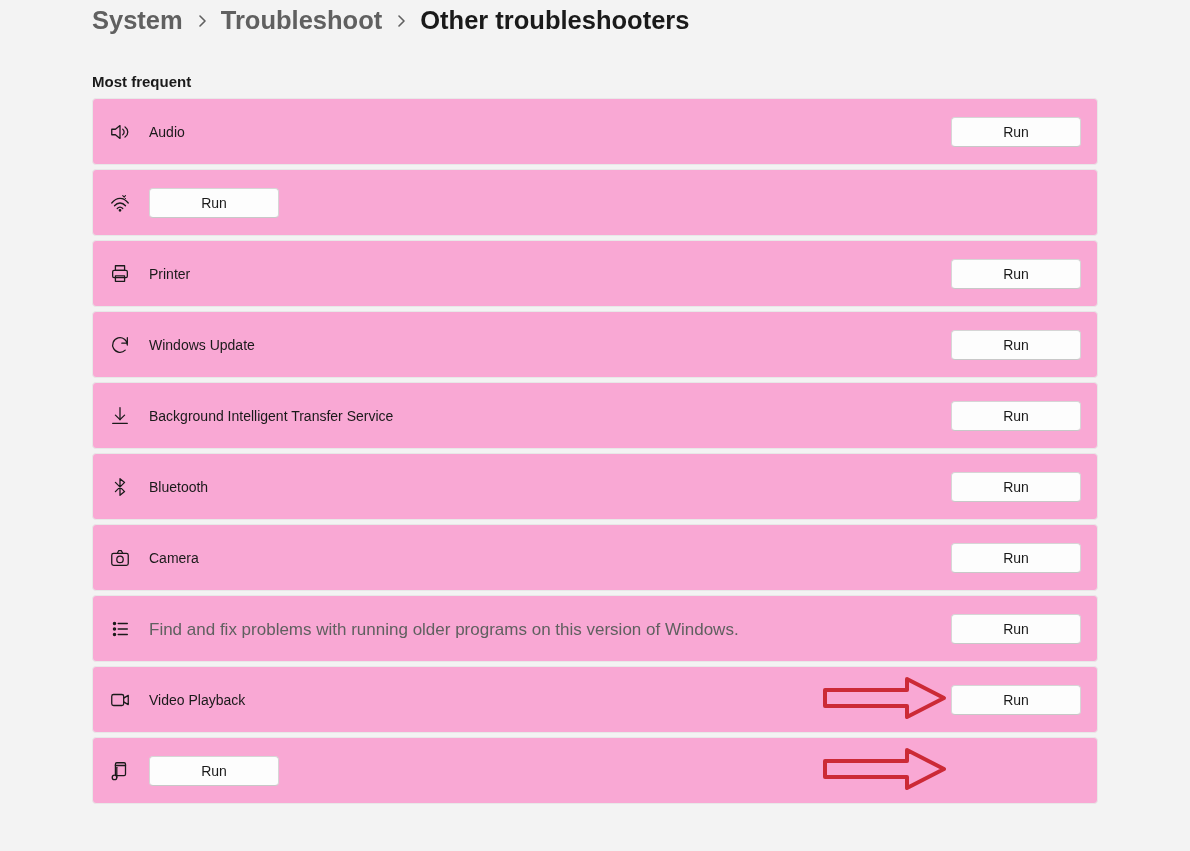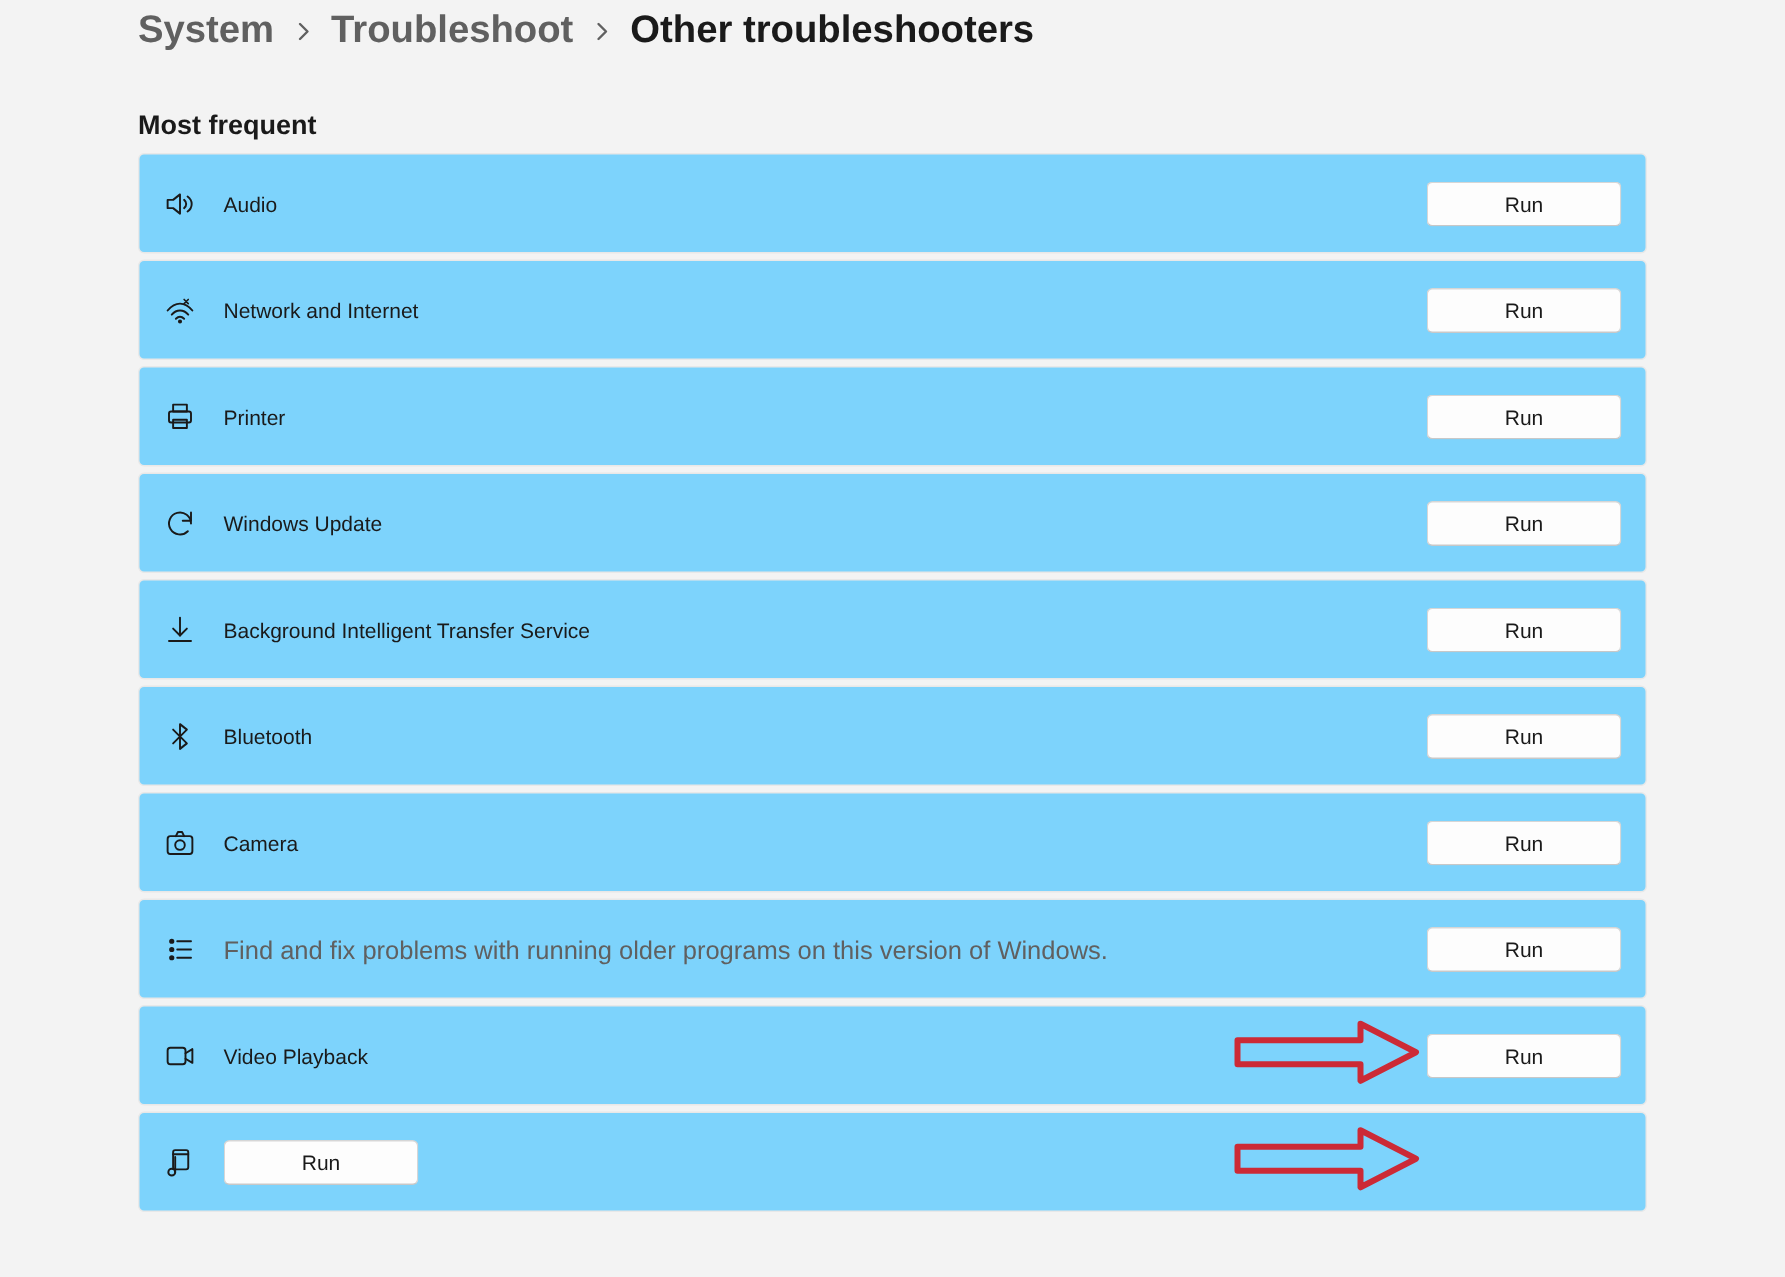--- a/index.html
+++ b/index.html
@@ -34,31 +34,31 @@
       color: #1a1a1a;
       cursor: default;
     }
     .breadcrumb-sep {
       color: #606060;
       font-size: 16px;
       display: inline-flex;
       align-items: center;
     }
     .section-header {
-      font-size: 18px;
+      font-size: 15px;
       font-weight: 600;
       color: #1a1a1a;
       margin-top: 20px;
       margin-bottom: 8px;
     }
     .section-header:first-of-type {
       margin-top: 8px;
     }
     .card {
-      background: #7dd3fc;
+      background: #f9a8d4;
       border-radius: 4px;
       border: 1px solid #e8e8e8;
       display: flex;
       align-items: center;
       padding: 14px 16px;
       margin-bottom: 4px;
       min-height: 67px;
       position: relative;
     }
     .icon-wrap {
@@ -160,23 +160,20 @@
   <div class="card">
     <span class="icon-wrap">
       <svg viewBox="0 0 24 24">
           <path d="M3 12c2.5-3 6-5 9-5s6.5 2 9 5"></path>
           <path d="M6 15c1.7-2 4-3 6-3s4.3 1 6 3"></path>
           <path d="M9 18c1-1 2-1.5 3-1.5s2 .5 3 1.5"></path>
           <circle cx="12" cy="20" r="0.8" fill="#1a1a1a"></circle>
           <path d="M18 4l-3 3m0-3l3 3" stroke-width="1.2"></path>
         </svg>
     </span>
-    <div class="card-text">
-      <span class="card-title">Network and Internet</span>
-    </div>
     <button class="run-btn">Run</button>
   </div>
 
   <div class="card">
     <span class="icon-wrap">
       <svg viewBox="0 0 24 24">
           <rect x="7" y="3" width="10" height="5"></rect>
           <rect x="4" y="8" width="16" height="8" rx="1.5"></rect>
           <rect x="7" y="14" width="10" height="6"></rect>
         </svg>

